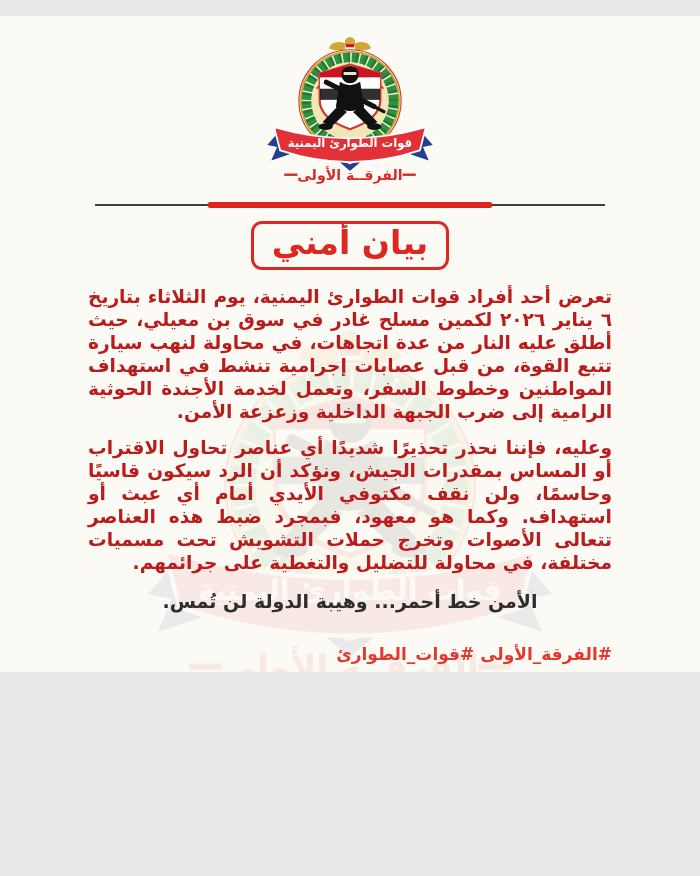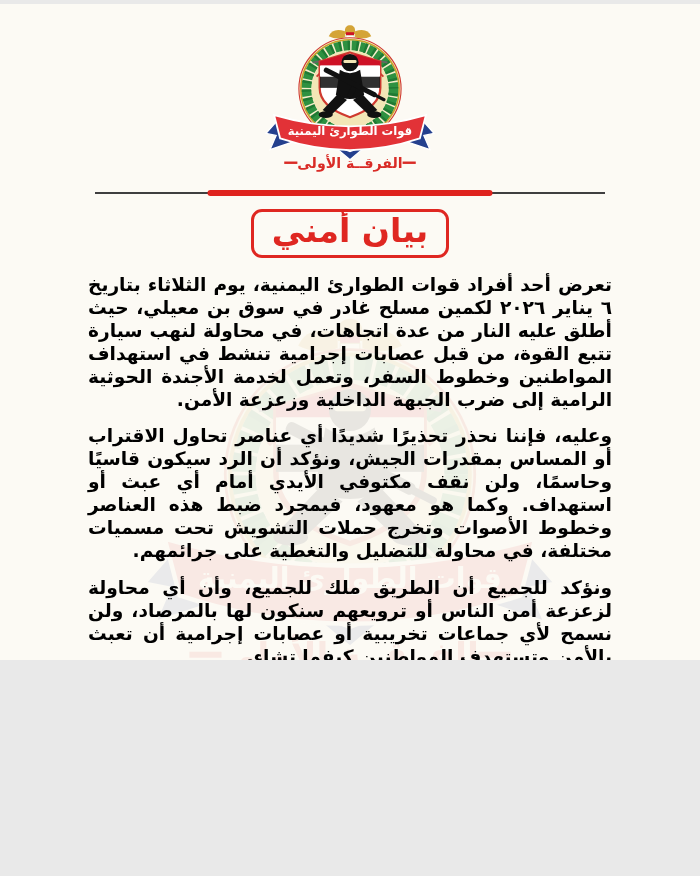--- a/index.html
+++ b/index.html
@@ -1,38 +1,38 @@
 <!DOCTYPE html>
 <html lang="ar"><head>
 <meta charset="utf-8">
 <style>
   html,body{margin:0;padding:0;}
   body{background:#e9e9e9;font-family:"DejaVu Sans",sans-serif;}
   .page{
-    position:relative;width:700px;height:656px;margin:4px auto;
+    position:relative;width:700px;height:656px;margin:16px auto;
     background:#fcfaf4;overflow:hidden;
   }
   
   .watermark{position:absolute;left:140px;top:312px;opacity:0.08;z-index:0;pointer-events:none;}
   .guilloche{position:absolute;left:0;top:0;z-index:0;pointer-events:none;}
   .scroll-arrows{position:absolute;left:60px;top:784px;display:flex;flex-direction:column;gap:3px;z-index:1;}
   .scroll-arrows .tri{width:0;height:0;border-left:8px solid transparent;border-right:8px solid transparent;border-top:11px solid #ece3cc;}
   .bottom-mark{position:absolute;left:549px;top:869px;width:58px;height:7px;background:#111;z-index:1;}
   
   .logo-block{position:relative;z-index:1;padding-top:20px;display:flex;justify-content:center;}
   
   .divider{position:relative;z-index:1;margin:14px 95px 0;height:6px;}
   .divider-line{position:absolute;top:2.4px;left:0;right:0;height:1.7px;background:#3f3f3f;}
   .divider-red{position:absolute;top:0;left:50%;transform:translateX(-50%);width:285px;height:5.5px;border-radius:3px;background:#df231e;}
   
   .title-box{position:relative;z-index:1;width:fit-content;margin:13px auto 0;border:3.5px solid #df2721;border-radius:11px;padding:0 18px 5px;}
   .title-text{font-size:33px;line-height:1.15;font-weight:bold;color:#df2721;white-space:nowrap;}
   
   .content{position:relative;z-index:1;margin:15px 88px 0;direction:rtl;}
-  .para{margin:0 0 13px;font-size:18.6px;line-height:1.24;font-weight:bold;color:#000000;text-align:justify;}
+  .para{margin:0 0 13px;font-size:18.6px;line-height:1.24;font-weight:bold;color:#b91c1c;text-align:justify;}
   .closing{margin:15px 0 0;font-size:19px;line-height:1.25;font-weight:bold;color:#2e2e2e;text-align:center;}
   .hashtags{margin-top:30px;text-align:right;}
   .hashtag{margin:0 0 9px;font-size:17px;line-height:1.35;font-weight:bold;color:#e3382e;}
 </style>
 </head>
 <body>
 
 <svg width="0" height="0" style="position:absolute" aria-hidden="true">
   <symbol id="emblem" viewBox="0 0 170 150">
 
@@ -135,22 +135,21 @@
     <div class="divider-line"></div>
     <div class="divider-red"></div>
   </div>
 
   <div class="title-box">
     <div class="title-text">بيان أمني</div>
   </div>
 
   <main class="content">
     <p class="para">تعرض أحد أفراد قوات الطوارئ اليمنية، يوم الثلاثاء بتاريخ ٦ يناير ٢٠٢٦ لكمين مسلح غادر في سوق بن معيلي، حيث أطلق عليه النار من عدة اتجاهات، في محاولة لنهب سيارة تتبع القوة، من قبل عصابات إجرامية تنشط في استهداف المواطنين وخطوط السفر، وتعمل لخدمة الأجندة الحوثية الرامية إلى ضرب الجبهة الداخلية وزعزعة الأمن.</p>
-    <p class="para">وعليه، فإننا نحذر تحذيرًا شديدًا أي عناصر تحاول الاقتراب أو المساس بمقدرات الجيش، ونؤكد أن الرد سيكون قاسيًا وحاسمًا، ولن نقف مكتوفي الأيدي أمام أي عبث أو استهداف. وكما هو معهود، فبمجرد ضبط هذه العناصر وخطوط الأصوات وتخرج حملات التشويش تحت مسميات مختلفة، في محاولة للتضليل والتغطية على جرائمهم.</p>
-    <p class="para">ونؤكد للجميع أن الطريق ملك للجميع، وأن أي محاولة لزعزعة أمن الناس أو ترويعهم سنكون لها بالمرصاد، ولن نسمح لأي جماعات تخريبية أو عصابات إجرامية أن تعبث بالأمن وتستهدف المواطنين كيفما تشاء.</p>
+    <p class="para">وعليه، فإننا نحذر تحذيرًا شديدًا أي عناصر تحاول الاقتراب أو المساس بمقدرات الجيش، ونؤكد أن الرد سيكون قاسيًا وحاسمًا، ولن نقف مكتوفي الأيدي أمام أي عبث أو استهداف. وكما هو معهود، فبمجرد ضبط هذه العناصر تتعالى الأصوات وتخرج حملات التشويش تحت مسميات مختلفة، في محاولة للتضليل والتغطية على جرائمهم.</p>
     <p class="closing">الأمن خط أحمر... وهيبة الدولة لن تُمس.</p>
     <div class="hashtags">
       <p class="hashtag">#الفرقة_الأولى #قوات_الطوارئ</p>
     </div>
   </main>
 
   <div class="scroll-arrows">
     <div class="tri"></div>
     <div class="tri"></div>
     <div class="tri"></div>

